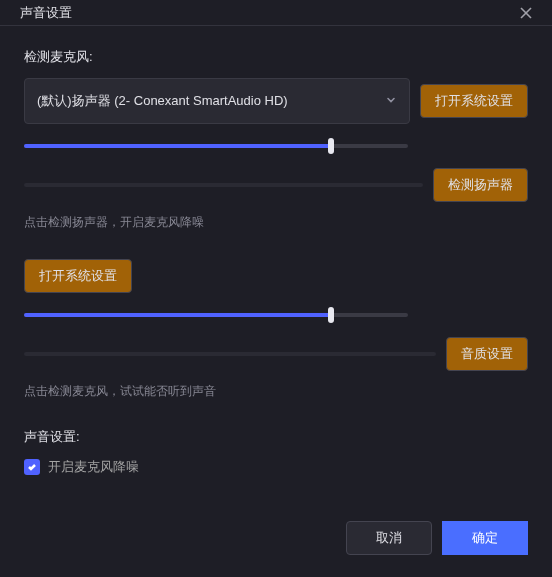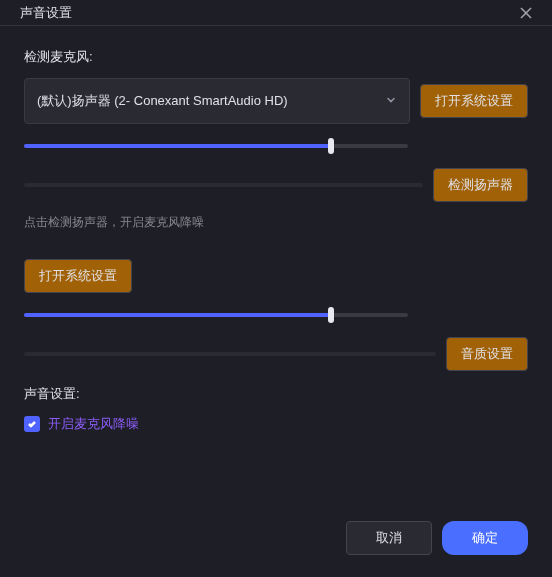--- a/index.html
+++ b/index.html
@@ -163,21 +163,21 @@
     }
     .checkbox svg {
       width: 10px;
       height: 10px;
       stroke: white;
       stroke-width: 2.5;
       fill: none;
     }
     .checkbox-label {
       font-size: 13px;
-      color: #8b5cf6;
+      color: #a3a3a3;
     }
     .footer {
       position: absolute;
       bottom: 22px;
       right: 24px;
       display: flex;
       gap: 10px;
       margin-left: 20px;
     }
     .btn-cancel {
@@ -191,21 +191,21 @@
       cursor: pointer;
       display: flex;
       align-items: center;
       justify-content: center;
     }
     .btn-primary {
       width: 86px;
       height: 34px;
       background: #4a6eff;
       border: none;
-      border-radius: 12px;
+      border-radius: 0;
       color: #fff;
       font-size: 13px;
       cursor: pointer;
       display: flex;
       align-items: center;
       justify-content: center;
     }
   </style>
 </head>
 <body>
@@ -256,20 +256,21 @@
       <div class="slider-track"></div>
       <div class="slider-fill" id="mic-fill" style="width: 80%;"></div>
       <div class="slider-thumb" id="mic-thumb" style="left: 80%;"></div>
     </div>
     <div class="spacer-btn"></div>
   </div>
   <div class="row">
     <div class="level-bar"></div>
     <div class="btn-secondary">音质设置</div>
   </div>
+  <div class="hint">点击检测麦克风，试试能否听到声音</div>
 
   <div class="section-label">声音设置:</div>
   <div class="checkbox-row">
     <span class="checkbox">
       <svg viewBox="0 0 10 10">
           <path d="M2 5 L4 7 L8 3"></path>
         </svg>
     </span>
     <span class="checkbox-label">开启麦克风降噪</span>
   </div>

